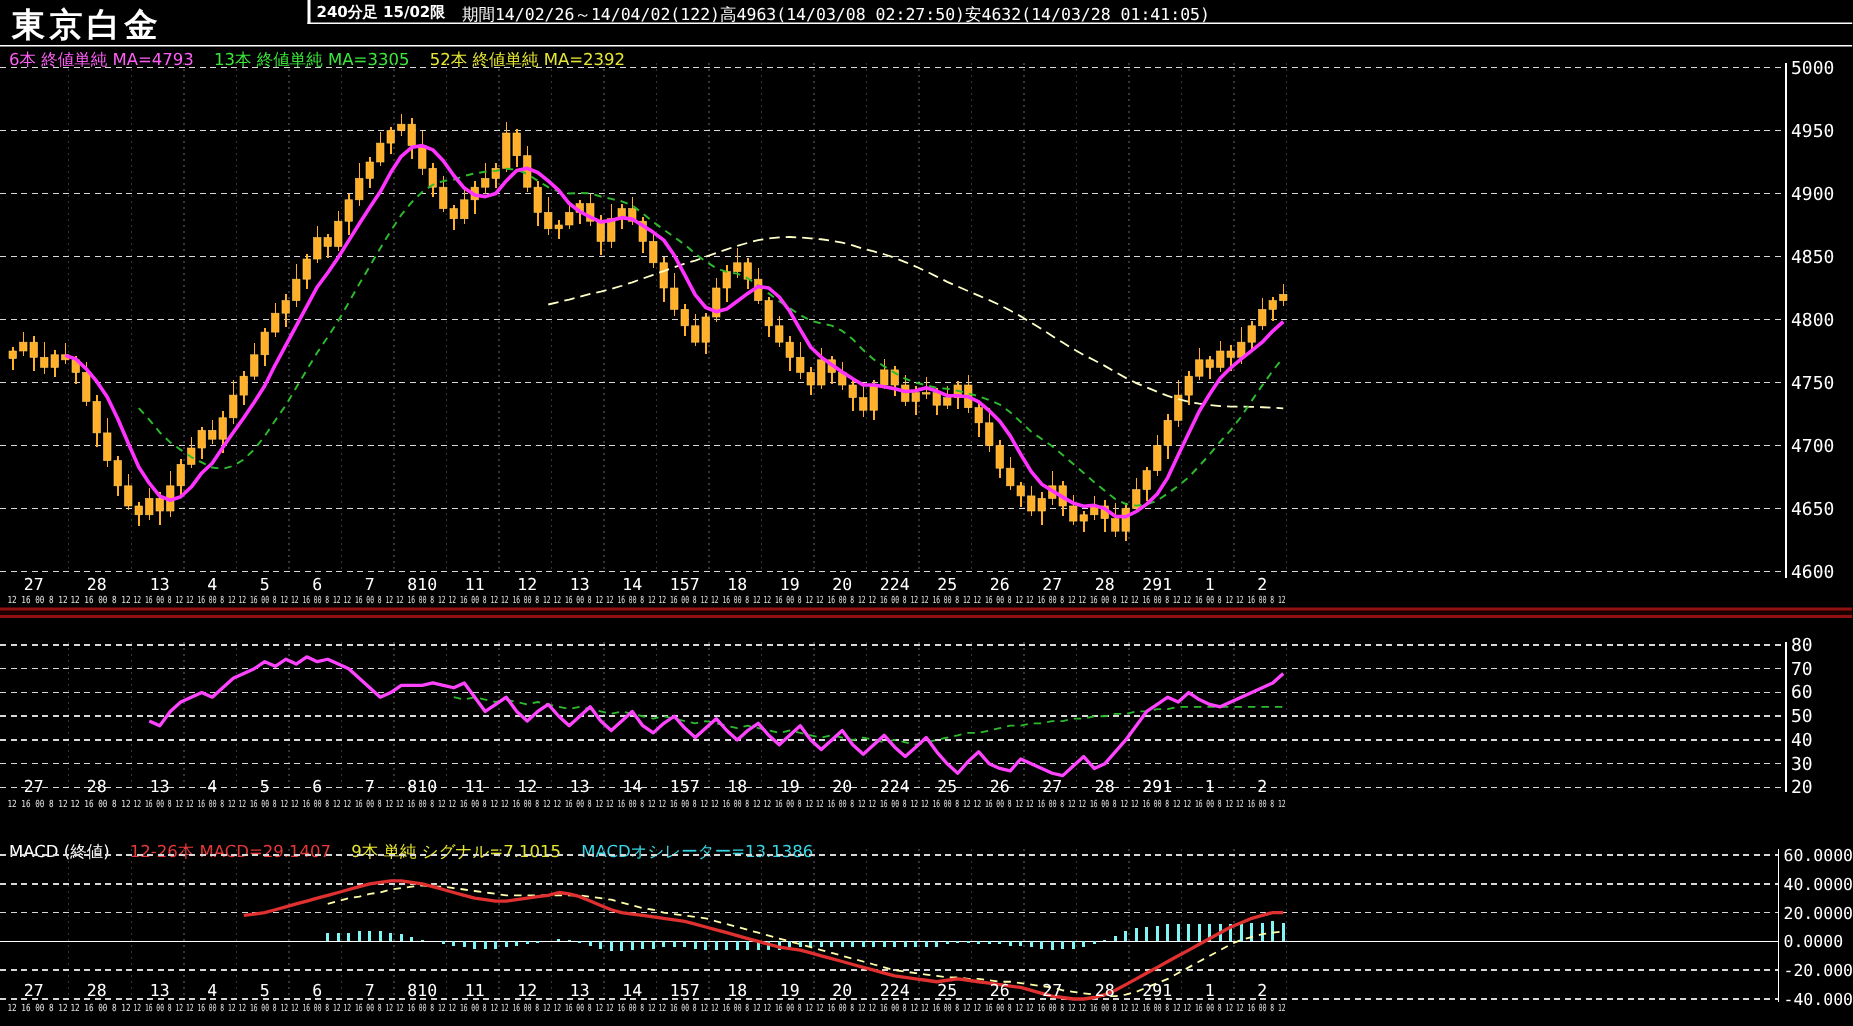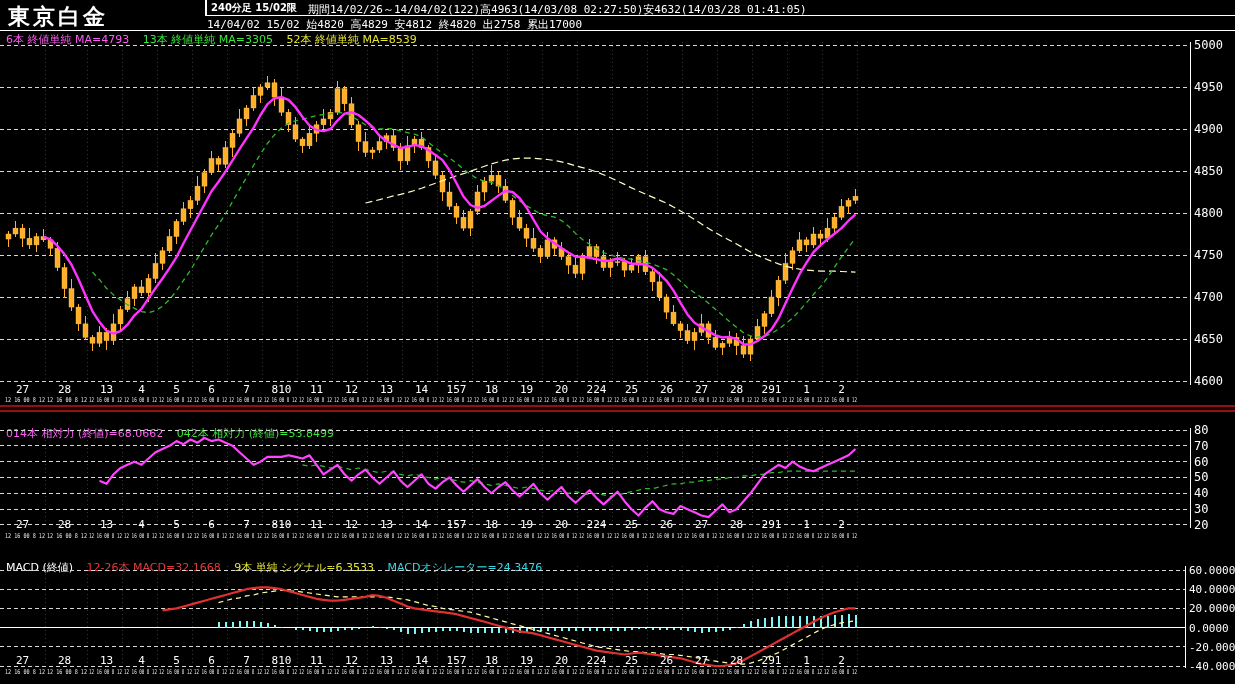--- a/index.html
+++ b/index.html
@@ -27,39 +27,34 @@
 <body>
 
 <div id="app">
 
   <div class="abs" id="title">東京白金</div>
 
   <div class="abs" id="hdr-block">
     <span id="hdr-tf">240分足 15/02限</span>
     <span id="hdr-period">期間14/02/26～14/04/02(122)高4963(14/03/08 02:27:50)安4632(14/03/28 01:41:05)</span>
   </div>
-  <div class="abs" id="hdr-quote">14/04/02 15/02 始4820 高4829 安4812 終4820 出2758 累出17000</div>
   <div class="abs" id="hdr-rule"></div>
 
   <div class="abs legend-row" id="ma-legend">
     <span style="color: rgb(255, 94, 245);">6本 終値単純 MA=4793</span>
     <span style="color: rgb(57, 230, 57);">13本 終値単純 MA=3305</span>
-    <span style="color: rgb(230, 230, 50);">52本 終値単純 MA=8539</span>
+    <span style="color: rgb(230, 230, 50);">52本 終値単純 MA=2392</span>
   </div>
 
-  <div class="abs legend-row" id="rsi-legend">
-    <span style="color: rgb(255, 94, 245);">014本 相対力 (終値)=68.0662</span>
-    <span style="color: rgb(57, 230, 57);">042本 相対力 (終値)=53.8499</span>
-  </div>
 
   <div class="abs legend-row" id="macd-legend">
     <span class="t0" style="color: rgb(255, 255, 255);">MACD (終値)</span>
-    <span style="color: rgb(230, 57, 57);">12-26本 MACD=32.1668</span>
-    <span style="color: rgb(230, 230, 50);">9本 単純 シグナル=6.3533</span>
-    <span style="color: rgb(57, 215, 230);">MACDオシレーター=24.3476</span>
+    <span style="color: rgb(230, 57, 57);">12-26本 MACD=29.1407</span>
+    <span style="color: rgb(230, 230, 50);">9本 単純 シグナル=7.1015</span>
+    <span style="color: rgb(57, 215, 230);">MACDオシレーター=13.1386</span>
   </div>
 
   <div class="abs" id="sep-red"></div>
 
   <svg id="charts" class="abs" style="left:0;top:0;" width="1235" height="684" xmlns="http://www.w3.org/2000/svg">
       <line x1="45.5" y1="42" x2="45.5" y2="382" stroke="#343434" stroke-width="1" shape-rendering="crispEdges" stroke-dasharray="1 3"></line>
       <line x1="45.5" y1="428" x2="45.5" y2="526" stroke="#343434" stroke-width="1" shape-rendering="crispEdges" stroke-dasharray="1 3"></line>
       <line x1="45.5" y1="566" x2="45.5" y2="666" stroke="#343434" stroke-width="1" shape-rendering="crispEdges" stroke-dasharray="1 3"></line>
       <line x1="87.5" y1="42" x2="87.5" y2="382" stroke="#343434" stroke-width="1" shape-rendering="crispEdges" stroke-dasharray="1 3"></line>
       <line x1="87.5" y1="428" x2="87.5" y2="526" stroke="#343434" stroke-width="1" shape-rendering="crispEdges" stroke-dasharray="1 3"></line>

